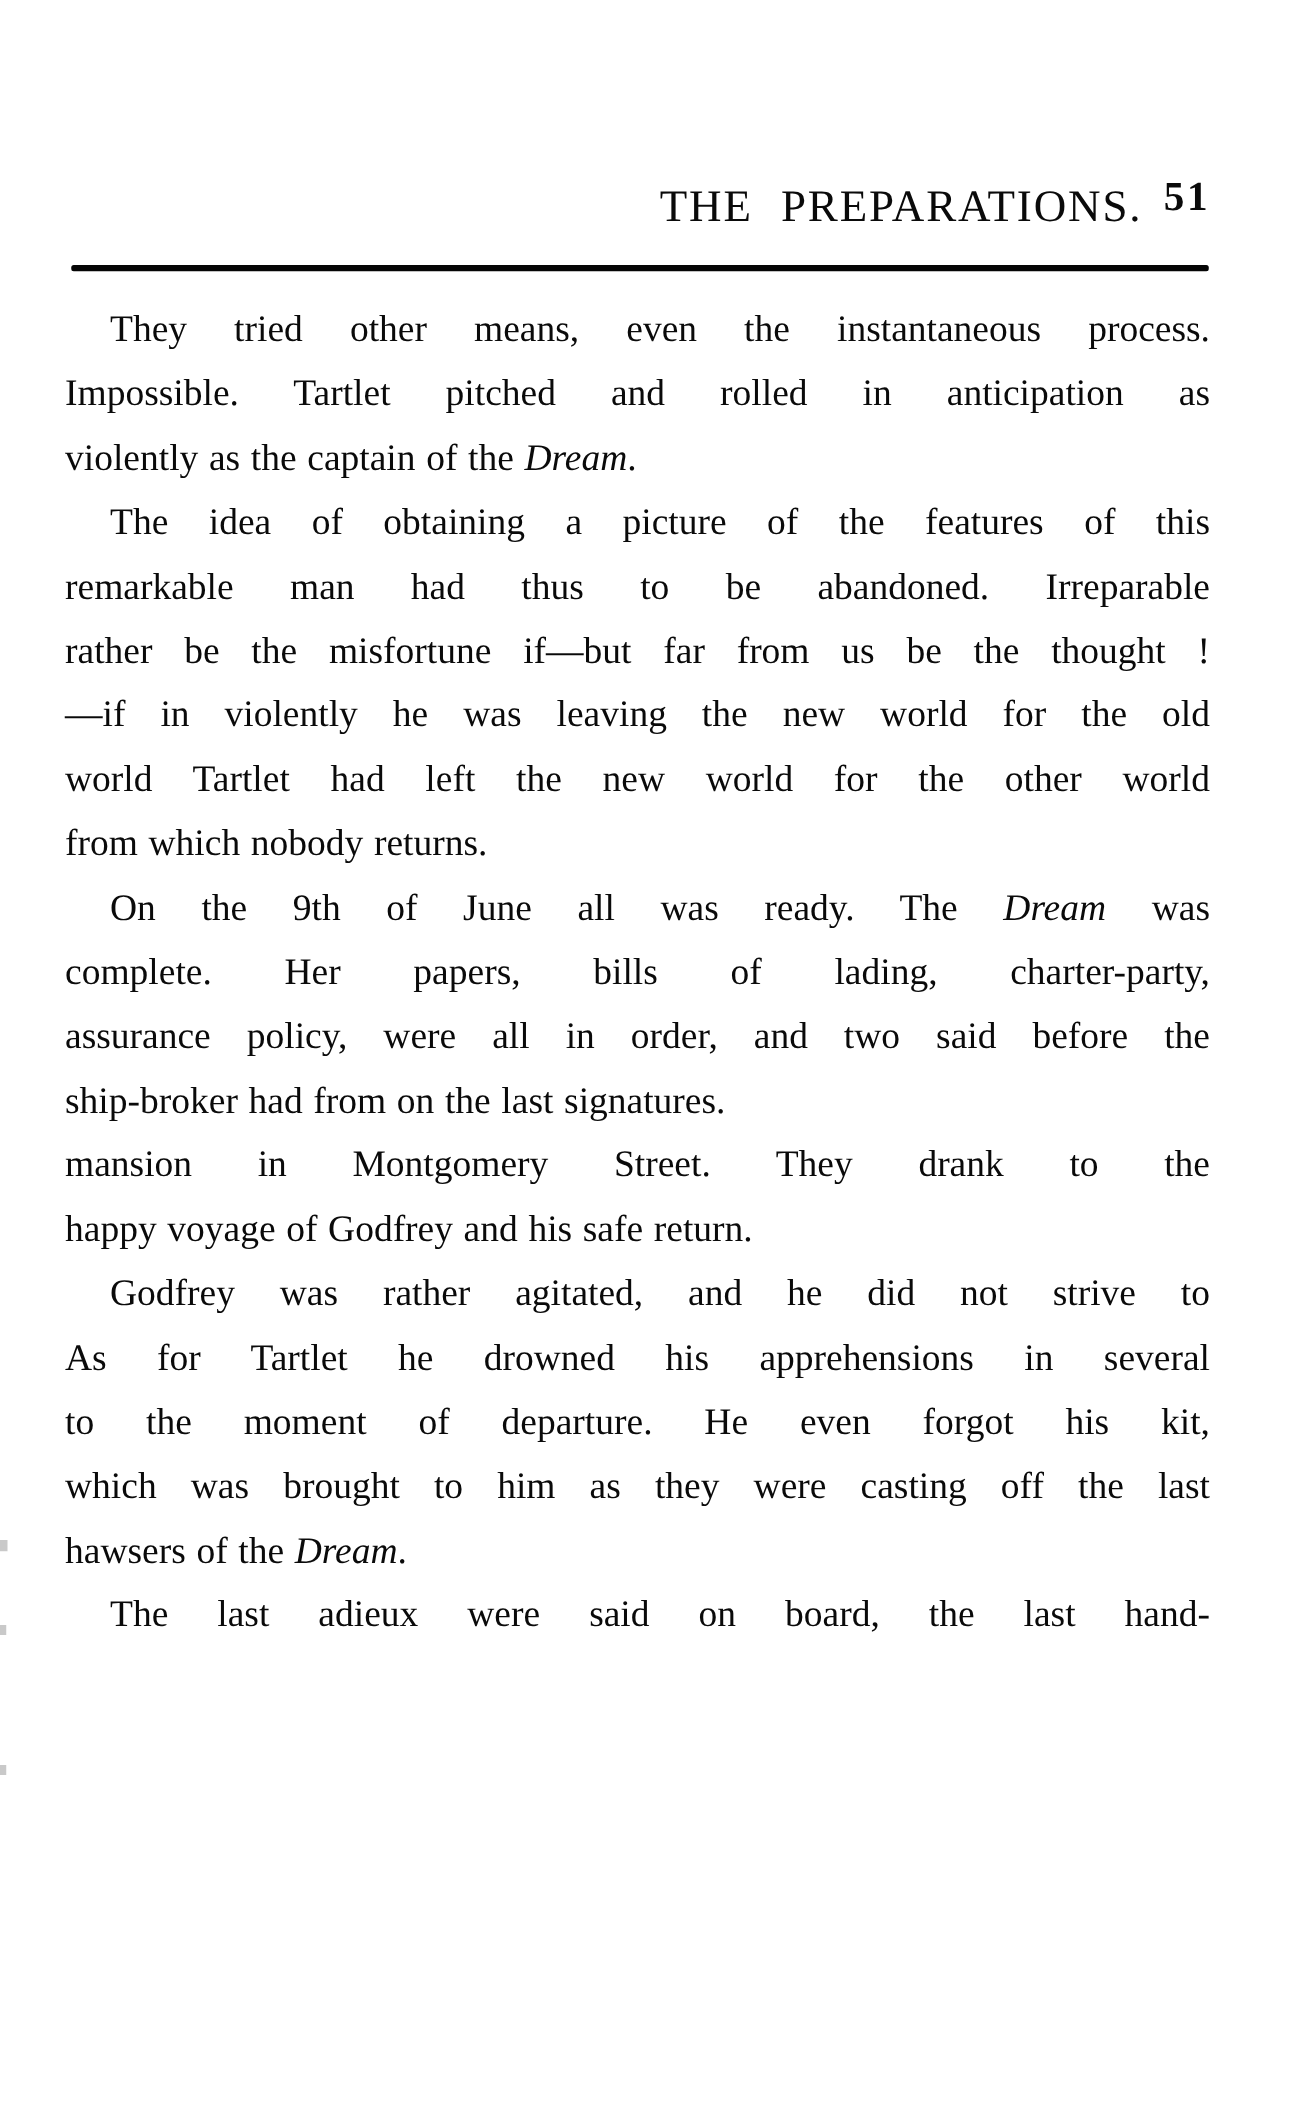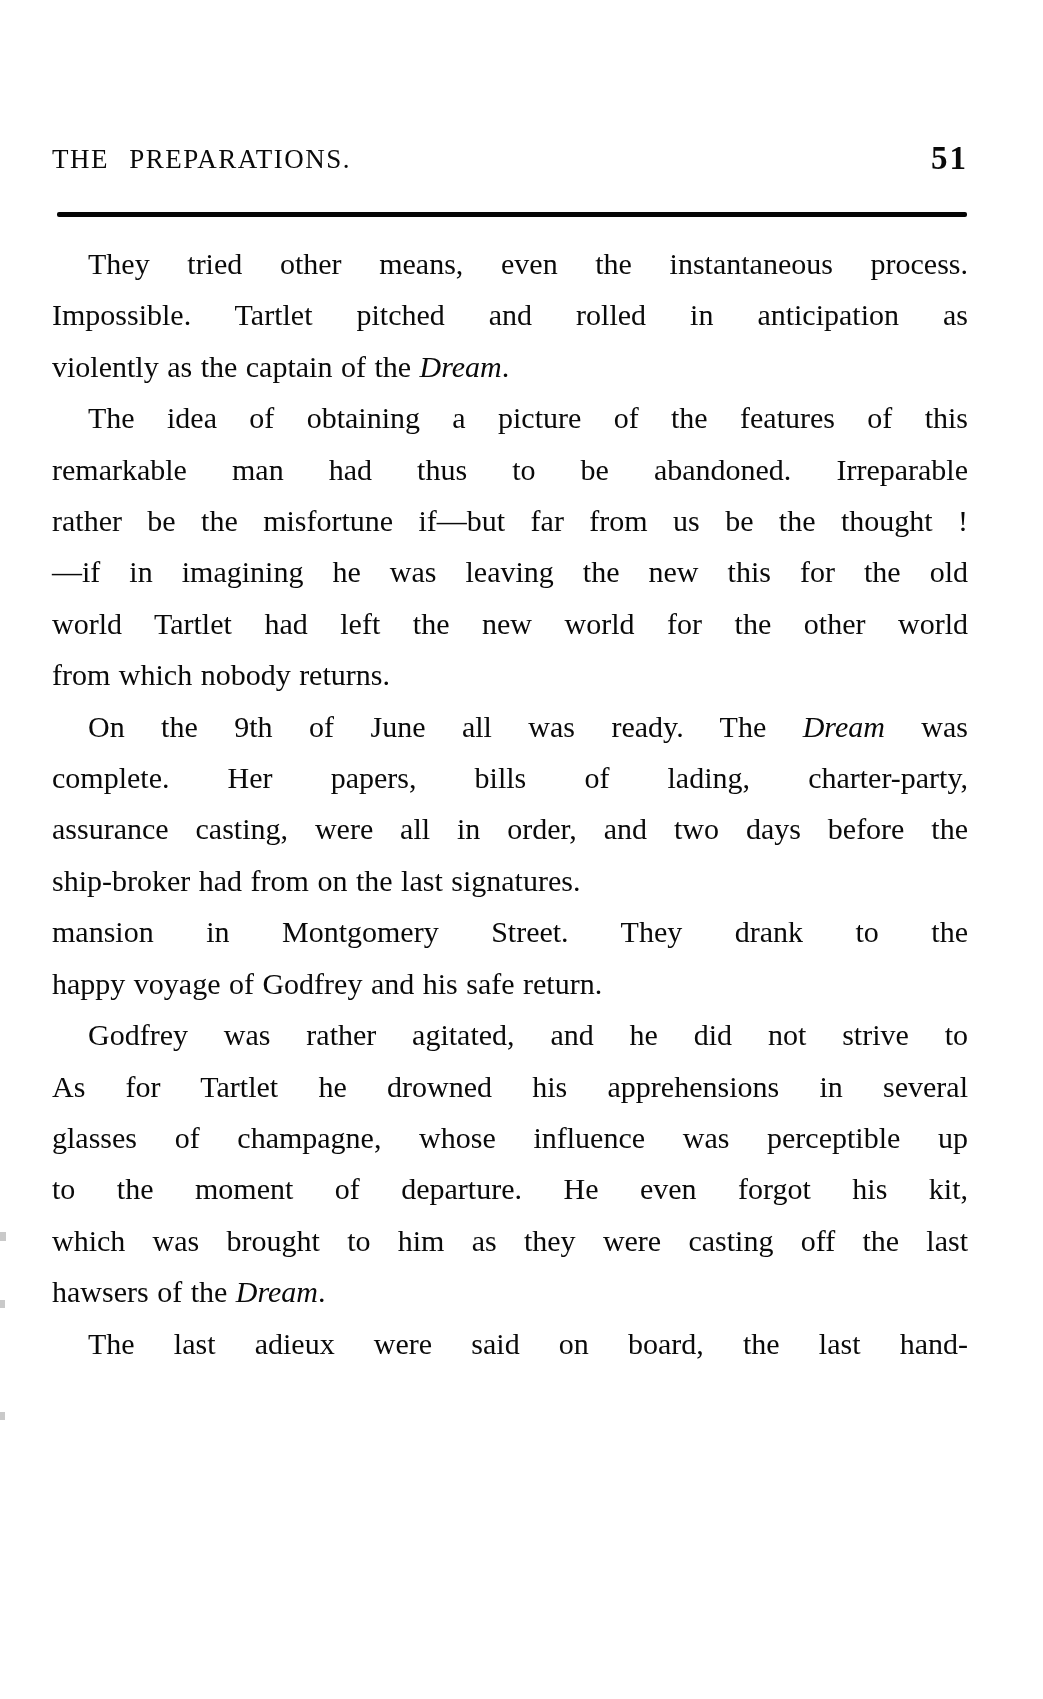--- a/index.html
+++ b/index.html
@@ -21,22 +21,22 @@
     left: 52px;
     width: 916px;
     top: 138px;
     height: 50px;
   }
   .running-title {
     position: absolute;
     left: 0;
     right: 54px;
     top: 6px;
-    text-align: left;
-    font-size: 27px;
+    text-align: right;
+    font-size: 36px;
     letter-spacing: 1.5px;
     word-spacing: 12px;
     white-space: nowrap;
   }
   .page-number {
     position: absolute;
     right: 0;
     top: 2px;
     font-size: 33px;
     font-weight: bold;
@@ -97,38 +97,37 @@
   <div class="body-text">
       <div class="paragraph">
         <div class="line indent"><span>They tried other means, even the instantaneous process.</span></div>
         <div class="line"><span>Impossible.  Tartlet pitched and rolled in anticipation as</span></div>
         <div class="line lastline"><span>violently as the captain of the </span><em>Dream</em><span>.</span></div>
       </div>
       <div class="paragraph">
         <div class="line indent"><span>The idea of obtaining a picture of the features of this</span></div>
         <div class="line"><span>remarkable man had thus to be abandoned.  Irreparable</span></div>
         <div class="line"><span>rather be the misfortune if—but far from us be the thought !</span></div>
-        <div class="line"><span>—if in imagining he was leaving the new this for the old</span></div>
+        <div class="line"><span>—if in violently he was leaving the new world for the old</span></div>
         <div class="line"><span>world Tartlet had left the new world for the other world</span></div>
         <div class="line lastline"><span>from which nobody returns.</span></div>
       </div>
       <div class="paragraph">
         <div class="line indent"><span>On the 9th of June all was ready.  The </span><em>Dream</em><span> was</span></div>
         <div class="line"><span>complete.  Her papers, bills of lading, charter-party,</span></div>
-        <div class="line"><span>assurance casting, were all in order, and two days before the</span></div>
+        <div class="line"><span>assurance policy, were all in order, and two said before the</span></div>
         <div class="line lastline"><span>ship-broker had from on the last signatures.</span></div>
       </div>
       <div class="paragraph">
         <div class="line"><span>mansion in Montgomery Street.  They drank to the</span></div>
         <div class="line lastline"><span>happy voyage of Godfrey and his safe return.</span></div>
       </div>
       <div class="paragraph">
         <div class="line indent"><span>Godfrey was rather agitated, and he did not strive to</span></div>
         <div class="line"><span>As for Tartlet he drowned his apprehensions in several</span></div>
-        <div class="line"><span>glasses of champagne, whose influence was perceptible up</span></div>
         <div class="line"><span>to the moment of departure.  He even forgot his kit,</span></div>
         <div class="line"><span>which was brought to him as they were casting off the last</span></div>
         <div class="line lastline"><span>hawsers of the </span><em>Dream</em><span>.</span></div>
       </div>
       <div class="paragraph">
         <div class="line indent"><span>The last adieux were said on board, the last hand-</span></div>
       </div>
     </div>
 
   <div class="scan-artifact" style="top:1232px; width:6px; height:9px;"></div>

